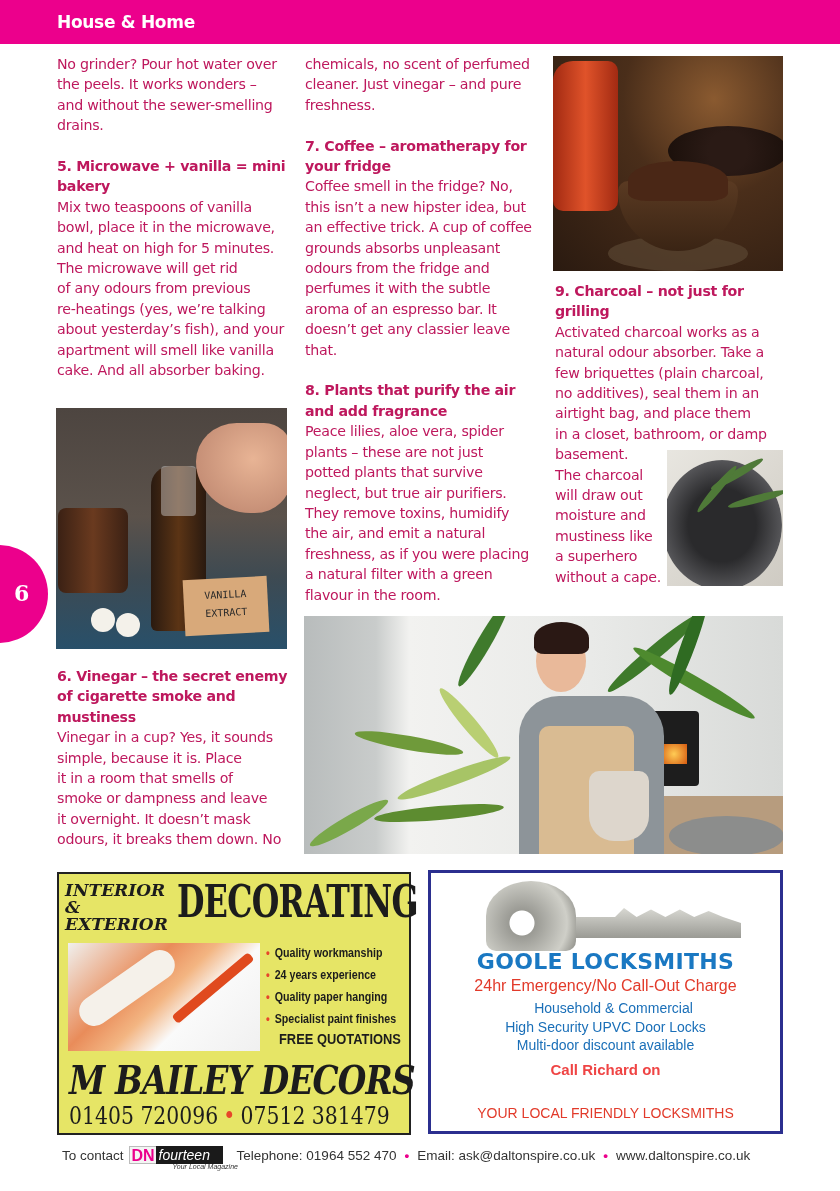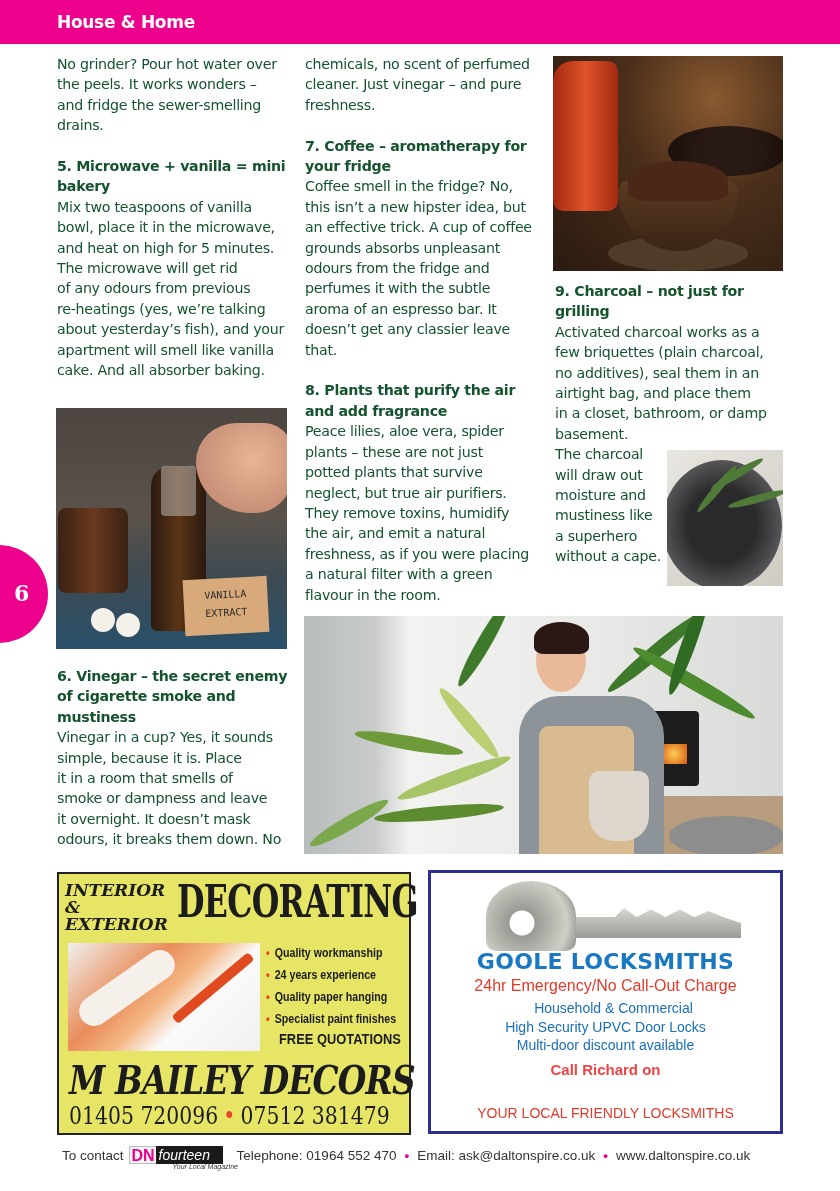--- a/index.html
+++ b/index.html
@@ -5,21 +5,21 @@
   * { box-sizing: border-box; margin: 0; padding: 0; }
   html, body { width: 840px; height: 1191px; background: #ffffff; overflow: hidden; }
   body { position: relative; font-family: "DejaVu Sans", "Liberation Sans", sans-serif; color: #1a1a1a; }
 
   .header { position: absolute; left: 0; top: 0; width: 840px; height: 44px; background: #ec008c; }
   .header-title { position: absolute; left: 57px; top: 12px; font-family: "DejaVu Sans", sans-serif; font-weight: bold; font-size: 17px; color: #ffffff; letter-spacing: -0.3px; }
 
   .page-tab { position: absolute; left: -50px; top: 545px; width: 98px; height: 98px; border-radius: 50%; background: #ec008c; }
   .page-num { position: absolute; left: 14px; top: 580px; font-family: "DejaVu Serif", serif; font-weight: bold; font-size: 22px; color: #ffffff; }
 
-  .col { position: absolute; font-size: 14.2px; line-height: 20.4px; letter-spacing: -0.25px; color: #14532d; }
+  .col { position: absolute; font-size: 14.2px; line-height: 20.4px; letter-spacing: -0.25px; color: #be185d; }
   .col p { margin: 0; }
   .col .gap { height: 20.4px; }
   .col h3 { font-size: 14.2px; font-weight: bold; line-height: 20.4px; letter-spacing: -0.3px; }
 
   .photo { position: absolute; overflow: hidden; }
 
   
   .ph-vanilla { left: 56px; top: 408px; width: 231px; height: 241px;
     background: linear-gradient(180deg, #4d4540 0%, #5b524b 45%, #3e4a52 70%, #28506a 100%); }
   .ph-vanilla .jar { position:absolute; left:2px; top:100px; width:70px; height:85px; background: linear-gradient(90deg,#3b2114,#6a3a1f,#3b2114); border-radius:8px; }
@@ -97,21 +97,21 @@
 <div class="header">
   <div class="header-title">House &amp; Home</div>
 </div>
 
 <div class="page-tab"></div>
 <div class="page-num">6</div>
 
 <div class="col" style="left:57px; top:54px; width:235px;">
   <p>No grinder? Pour hot water over</p>
   <p>the peels. It works wonders –</p>
-  <p>and fridge the sewer-smelling</p>
+  <p>and without the sewer-smelling</p>
   <p>drains.</p>
   <div class="gap"></div>
   <h3>
     <span>5. Microwave + vanilla = mini</span><br>
     <span>bakery</span>
   </h3>
   <div>
     <p>Mix two teaspoons of vanilla</p>
     <p>bowl, place it in the microwave,</p>
     <p>and heat on high for 5 minutes.</p>
@@ -199,20 +199,21 @@
   <div class="grounds"></div>
 </div>
 
 <div class="col" style="left:555px; top:281px; width:230px;">
   <h3>
     <span>9. Charcoal – not just for</span><br>
     <span>grilling</span>
   </h3>
   <div>
     <p>Activated charcoal works as a</p>
+    <p>natural odour absorber. Take a</p>
     <p>few briquettes (plain charcoal,</p>
     <p>no additives), seal them in an</p>
     <p>airtight bag, and place them</p>
     <p>in a closet, bathroom, or damp</p>
     <p>basement.</p>
     <p>The charcoal</p>
     <p>will draw out</p>
     <p>moisture and</p>
     <p>mustiness like</p>
     <p>a superhero</p>

